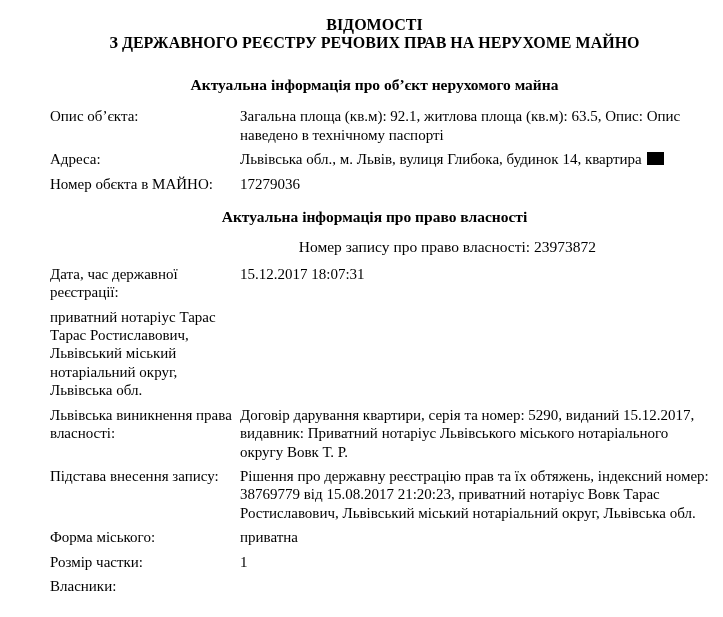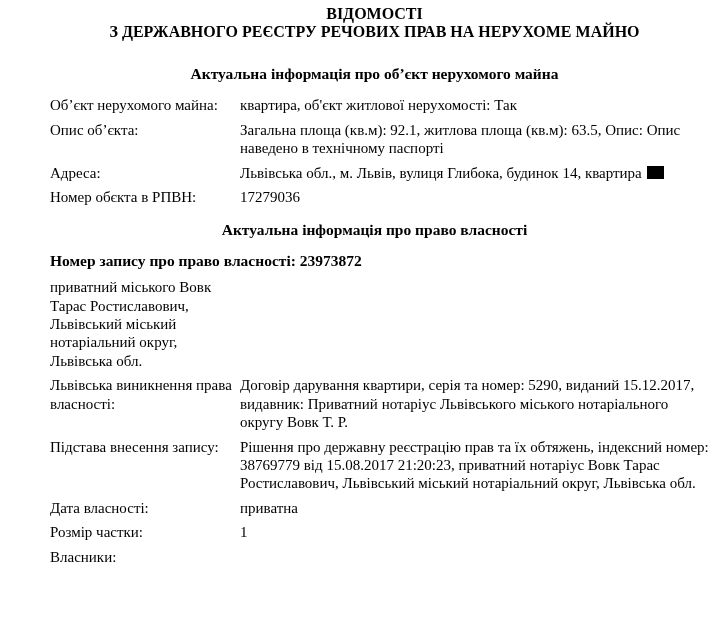--- a/index.html
+++ b/index.html
@@ -11,21 +11,21 @@
     width: 723px;
     height: 617px;
     overflow: hidden;
     font-family: "Liberation Serif", "DejaVu Serif", serif;
     font-size: 15px;
     line-height: 18.4px;
     color: #000000;
     -webkit-font-smoothing: antialiased;
   }
   .page {
-    padding: 5px 13px 0 50px; 
+    padding: 16px 13px 0 50px; 
     box-sizing: border-box;
     width: 609px;
   }
   .doc-title {
     text-align: center;
     font-weight: bold;
     font-size: 16px;
     line-height: 18px;
     margin: 0 0 0 -37px; 
     padding-right: 0;
@@ -37,23 +37,24 @@
     font-weight: bold;
     font-size: 15.5px;
     margin: 24px 0 13px -37px;
     width: 723px;
   }
   .section-header.second {
     margin-top: 15px;
     margin-bottom: 8px;
   }
   .record-line {
-    font-weight: bold;
+    font-weight: normal;
     font-size: 15.5px;
     margin: 12px 0 8px 0;
+    text-align: right;
   }
   .row {
     display: grid;
     grid-template-columns: 190px 470px;
     margin-bottom: 6px;
   }
   .label { padding-right: 8px; }
   .value { }
   .redaction-box {
     display: inline-block;
@@ -70,61 +71,61 @@
 <div class="page">
 
   <div class="doc-title">
     <span class="line">ВІДОМОСТІ</span>
     <span class="line">З ДЕРЖАВНОГО РЕЄСТРУ РЕЧОВИХ ПРАВ НА НЕРУХОМЕ МАЙНО</span>
   </div>
 
   <div class="section-header">Актуальна інформація про об’єкт нерухомого майна</div>
 
 
-  <div class="row">
-    <div class="label">Об’єкт нерухомого майна:</div>
-    <div class="value">квартира, об'єкт житлової нерухомості: Так</div>
-  </div>
 
   <div class="row">
     <div class="label">Опис об’єкта:</div>
     <div class="value">Загальна площа (кв.м): 92.1, житлова площа (кв.м): 63.5, Опис: Опис наведено в технічному паспорті</div>
   </div>
 
   <div class="row">
     <div class="label">Адреса:</div>
     <div class="value"><span>Львівська обл., м. Львів, вулиця Глибока, будинок 14, квартира</span><span class="redaction-box"></span></div>
   </div>
 
   <div class="row">
-    <div class="label">Номер обєкта в РПВН:</div>
+    <div class="label">Номер обєкта в МАЙНО:</div>
     <div class="value">17279036</div>
   </div>
 
   <div class="section-header second">Актуальна інформація про право власності</div>
 
   <div class="record-line">Номер запису про право власності: 23973872</div>
 
+  <div class="row">
+    <div class="label">Дата, час державної реєстрації:</div>
+    <div class="value">15.12.2017 18:07:31</div>
+  </div>
 
   <div class="row">
-    <div class="value">приватний міського Вовк Тарас Ростиславович, Львівський міський нотаріальний округ, Львівська обл.</div>
+    <div class="value">приватний нотаріус Тарас Тарас Ростиславович, Львівський міський нотаріальний округ, Львівська обл.</div>
   </div>
 
   <div class="row">
     <div class="label">Львівська виникнення права власності:</div>
     <div class="value">Договір дарування квартири, серія та номер: 5290, виданий 15.12.2017, видавник: Приватний нотаріус Львівського міського нотаріального округу Вовк Т. Р.</div>
   </div>
 
   <div class="row">
     <div class="label">Підстава внесення запису:</div>
     <div class="value">Рішення про державну реєстрацію прав та їх обтяжень, індексний номер: 38769779 від 15.08.2017 21:20:23, приватний нотаріус Вовк Тарас Ростиславович, Львівський міський нотаріальний округ, Львівська обл.</div>
   </div>
 
   <div class="row">
-    <div class="label">Дата власності:</div>
+    <div class="label">Форма міського:</div>
     <div class="value">приватна</div>
   </div>
 
   <div class="row">
     <div class="label">Розмір частки:</div>
     <div class="value">1</div>
   </div>
 
   <div class="row">
     <div class="label">Власники:</div>

